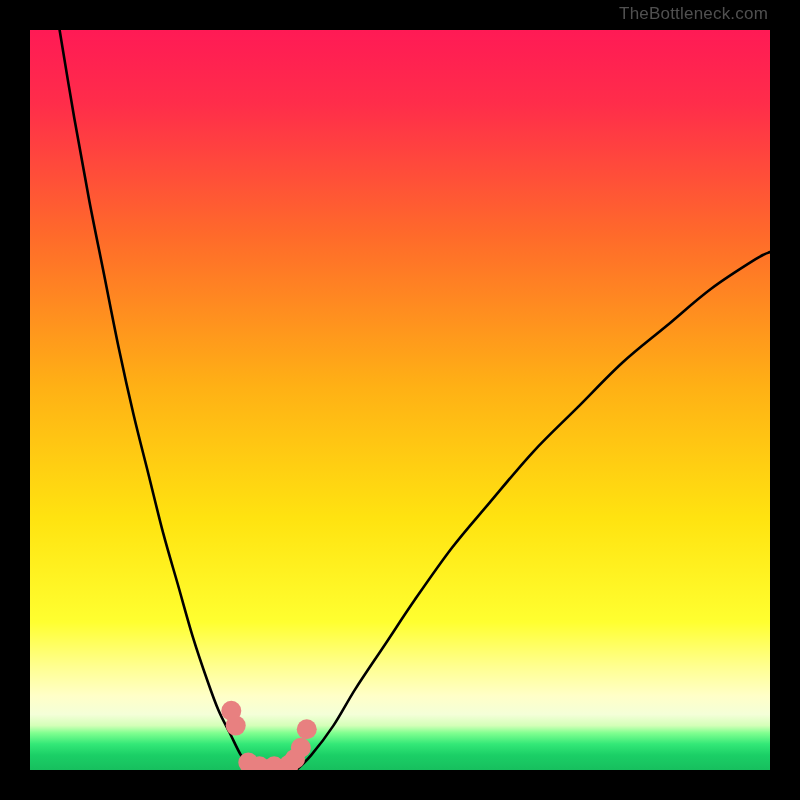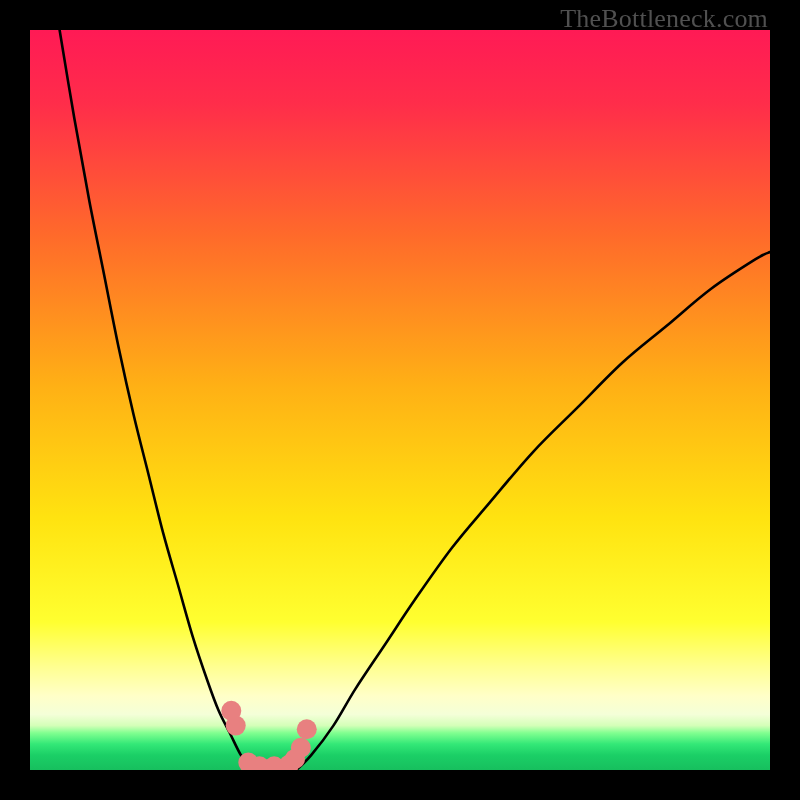--- a/index.html
+++ b/index.html
@@ -19,22 +19,22 @@
     overflow: hidden;
   }
   .gradient-bg {
     position: absolute;
     inset: 0;
   }
   .watermark {
     position: absolute;
     top: 4px;
     right: 32px;
-    font-family: Liberation Serif, serif;
-    font-size: 26px;
+    font-family: Liberation Sans, sans-serif;
+    font-size: 17px;
     font-weight: 500;
     color: #505050;
     letter-spacing: 0.2px;
   }
   svg.curves {
     position: absolute;
     inset: 0;
   }
 </style>
 </head>

